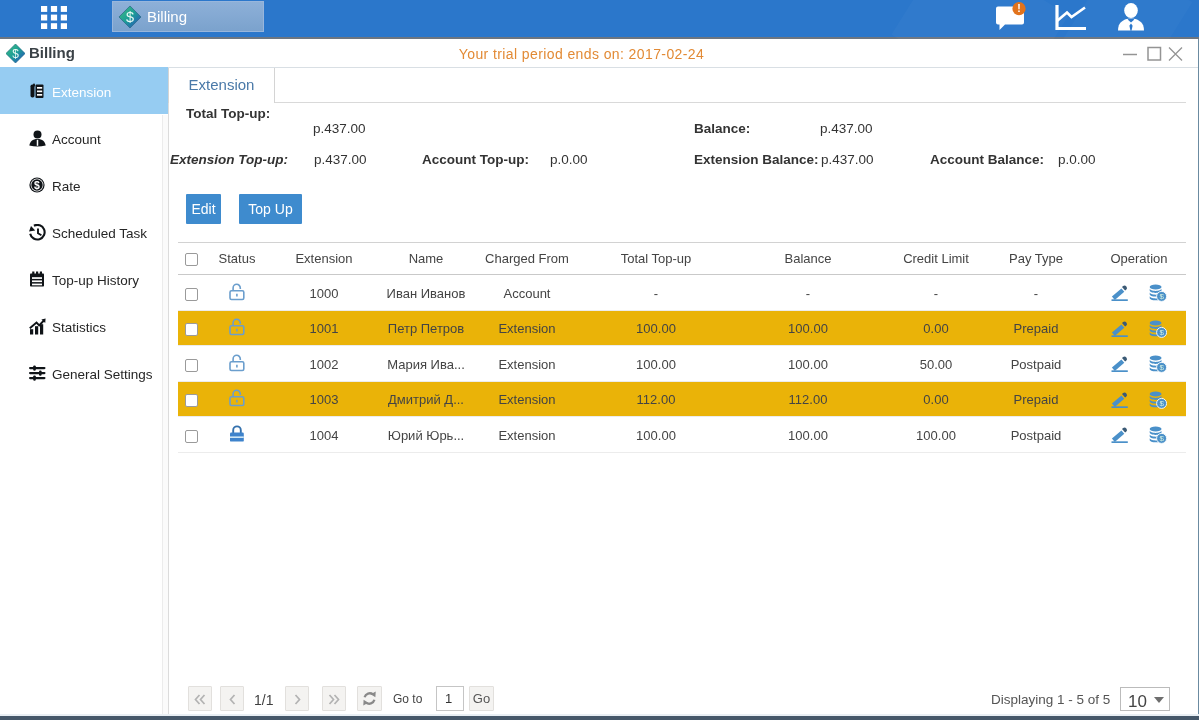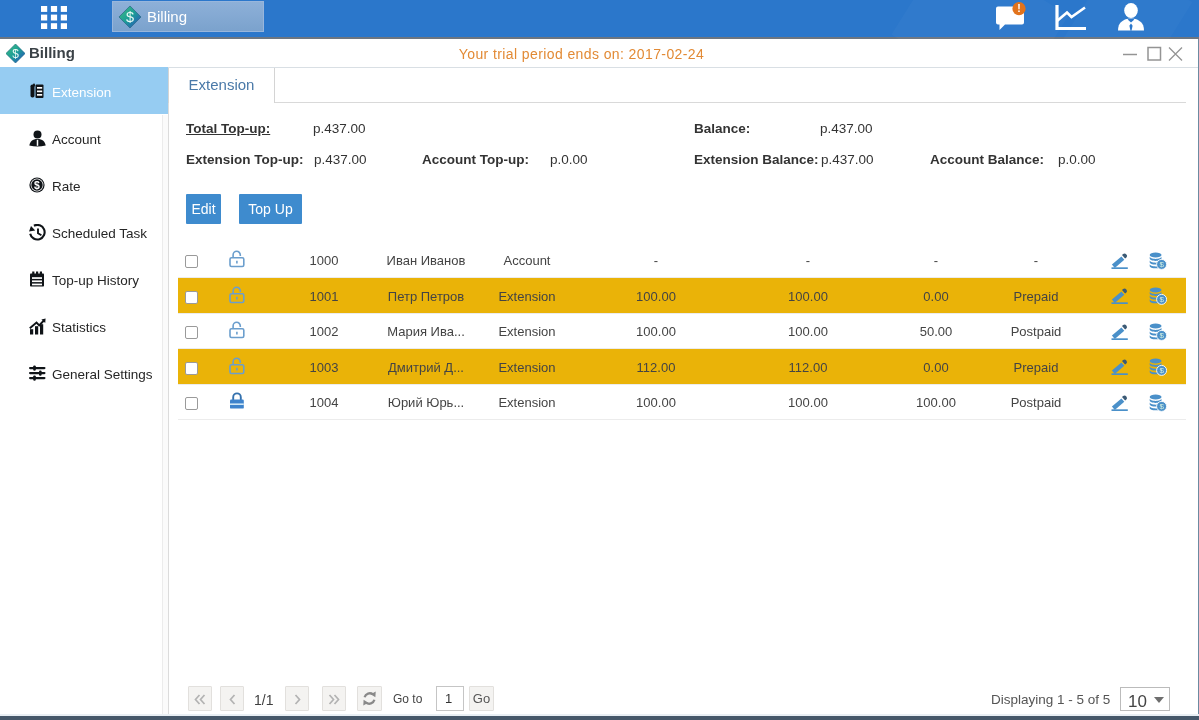--- a/index.html
+++ b/index.html
@@ -212,26 +212,26 @@
       <rect x="0" y="12" width="16.5" height="2.2" rx="1.1"></rect>
       <rect x="4.2" y="10.4" width="2.6" height="5.4" rx="1.2"></rect>
     </g>
   </svg>
   <span class="lbl">General Settings</span>
 </div>
 
 <div id="tabline"></div>
 <div id="tab">Extension</div>
 
-<div class="lab" style="left:186px;top:121px;text-decoration:underline;">Total Top-up:</div>
+<div class="lab" style="left:186px;top:106px;">Total Top-up:</div>
 <div class="val" style="left:313px;top:121px;">p.437.00</div>
 <div class="lab" style="left:694px;top:121px;">Balance:</div>
 <div class="val" style="left:820px;top:121px;">p.437.00</div>
 
-<div class="lab" style="left:186px;top:152px;">Extension Top-up:</div>
+<div class="lab" style="left:170px;top:152px;font-style:italic;">Extension Top-up:</div>
 <div class="val" style="left:314px;top:152px;">p.437.00</div>
 <div class="lab" style="left:422px;top:152px;">Account Top-up:</div>
 <div class="val" style="left:550px;top:152px;">p.0.00</div>
 <div class="lab" style="left:694px;top:152px;">Extension Balance:</div>
 <div class="val" style="left:821px;top:152px;">p.437.00</div>
 <div class="lab" style="left:930px;top:152px;text-align:right;">Account Balance:</div>
 <div class="val" style="left:1058px;top:152px;">p.0.00</div>
 
 <div class="btn" style="left:186px;width:35px;">Edit</div>
 <div class="btn" style="left:239px;width:63px;">Top Up</div>
@@ -244,20 +244,32 @@
         <col style="width:124px">
         <col style="width:80px">
     <col style="width:122px">
         <col style="width:136px">
         <col style="width:168px">
         <col style="width:88px">
     <col style="width:112px">
         <col style="width:94px">
   </colgroup>
   <tbody>
+        <tr>
+    <th style="text-align:left;padding-left:7px;"><span class="cb"></span></th>
+    <th>Status</th>
+          <th>Extension</th>
+          <th>Name</th>
+          <th>Charged From</th>
+          <th>Total Top-up</th>
+    <th>Balance</th>
+          <th>Credit Limit</th>
+          <th>Pay Type</th>
+          <th>Operation</th>
+  </tr>
   <tr>
     <td style="text-align:left;padding:2px 0 0 7px;"><span class="cb"></span></td>
     <td><svg width="18" height="18" viewBox="0 0 18 18">
               <g fill="none" stroke="#6b9ecd" stroke-width="1.6">
                 <rect x="2" y="7.8" width="13.8" height="8.7" rx="1.5"></rect>
                 <path d="M5.1 7.6 V4.9 A3.6 3.6 0 0 1 12.3 4.9 V5.9"></path>
                 <path d="M8.9 10.8 v2.7"></path>
               </g>
             </svg></td>
     <td>1000</td>

